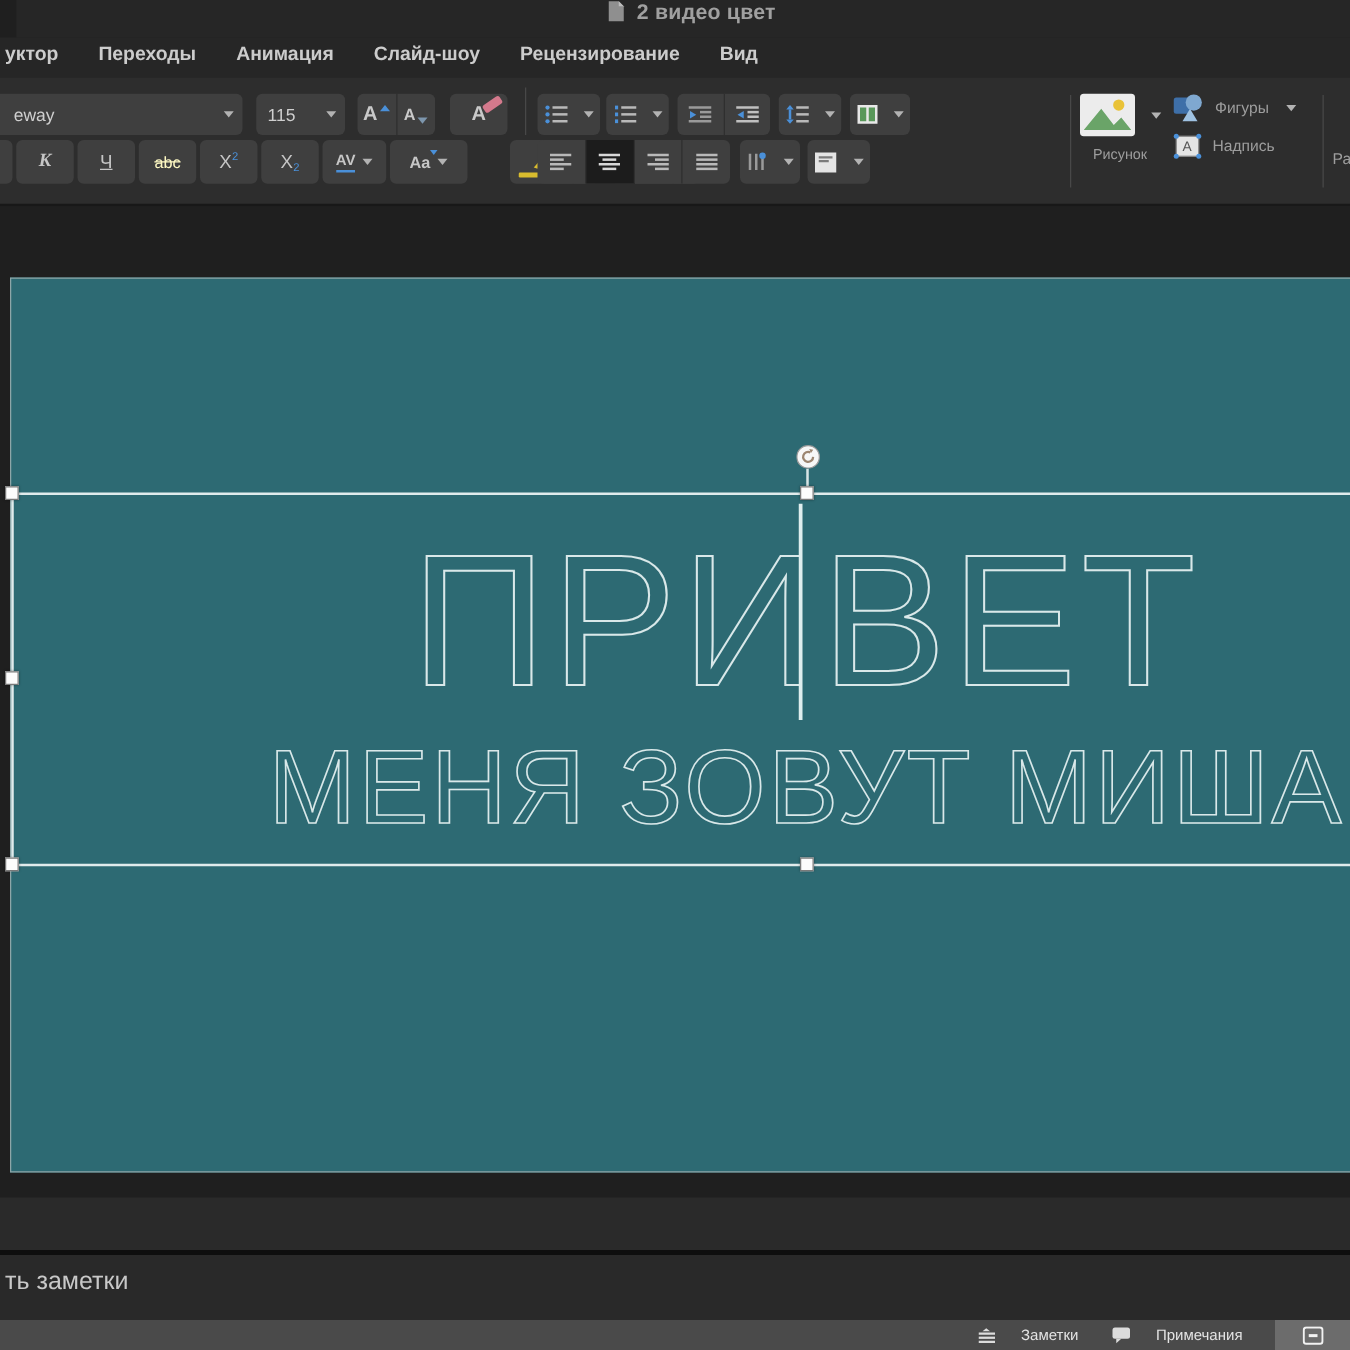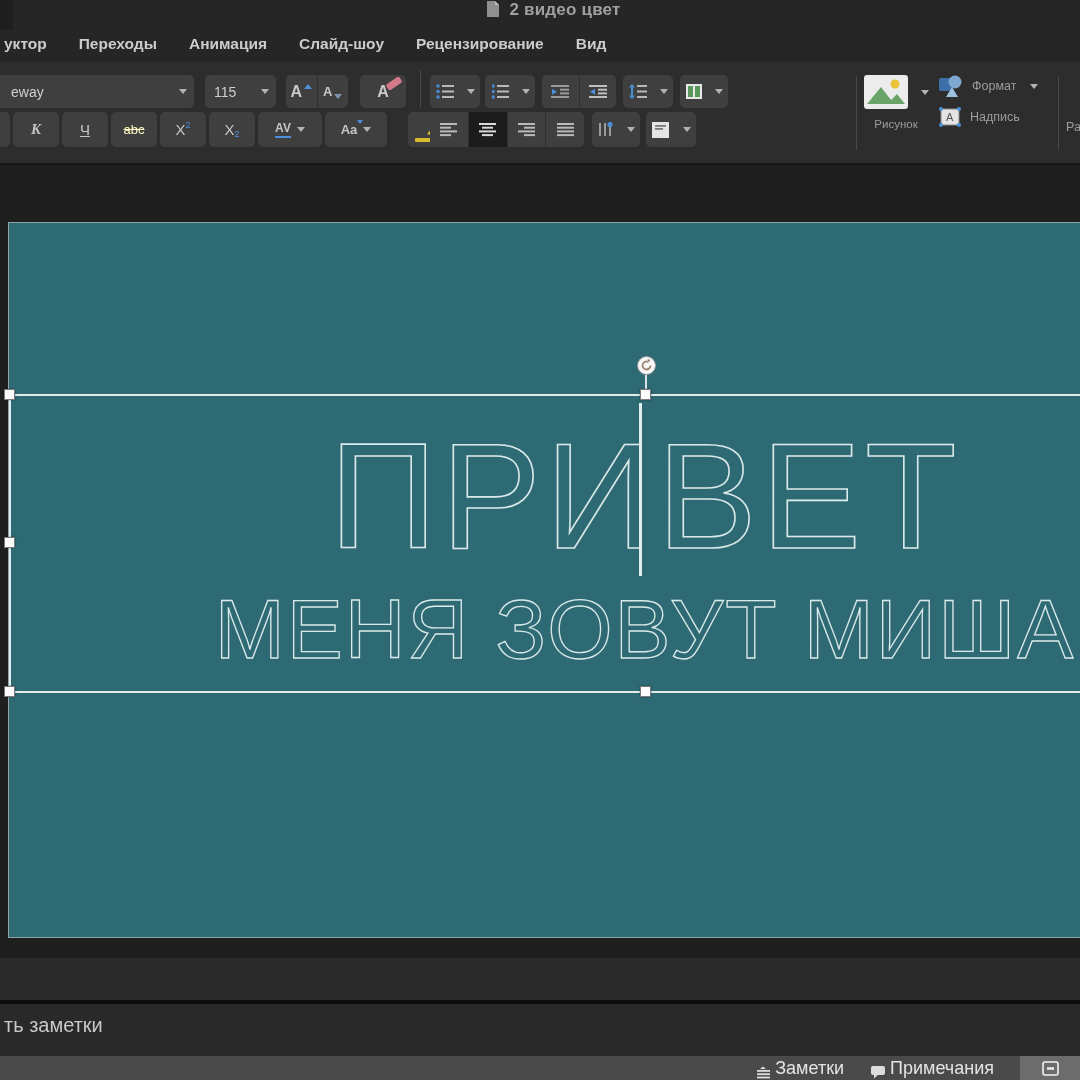--- a/index.html
+++ b/index.html
@@ -69,21 +69,21 @@
   .rot-stem{position:absolute;left:636px;top:152px;width:2px;height:15px;background:rgba(234,242,242,.9);}
   .caret-text{position:absolute;left:630px;top:180px;width:2.5px;height:173px;background:#dfeeee;}
 
   
   .splitband{position:absolute;left:0;top:958px;width:1080px;height:42px;background:#2a2a2a;}
   .splitline{position:absolute;left:0;top:1000px;width:1080px;height:4px;background:#0e0e0e;}
   .notespane{position:absolute;left:0;top:1004px;width:1080px;height:52px;background:#292929;}
   .notespane .ph{position:absolute;left:4px;top:10px;color:#c8c8c8;font-size:20px;}
   .statusbar{position:absolute;left:0;top:1056px;width:1080px;height:24px;background:#4a4a4a;
     display:flex;align-items:center;justify-content:flex-end;}
-  .st-item{display:flex;align-items:flex-end;gap:4px;color:#e3e3e3;font-size:18px;margin-right:26px;}
+  .st-item{display:flex;align-items:center;gap:20px;color:#e3e3e3;font-size:12px;margin-right:26px;}
   .st-viewbtn{width:60px;height:24px;background:#6c6c6c;display:flex;align-items:center;justify-content:center;}
   svg{display:block;}
 </style>
 </head>
 <body>
 
 <div class="screen">
 
   <div class="titlebar">
     <span>
@@ -141,21 +141,21 @@
           <span class="g-st">abc</span>
         </div>
       <div class="fb" style="width:46px;">
           <span class="g-x">X</span>
           <span class="supmark">2</span>
         </div>
       <div class="fb" style="width:46px;">
           <span class="g-x">X</span>
           <span class="submark">2</span>
         </div>
-      <div class="fb" style="width:64px;">
+      <div class="fb" style="width:51px;">
           <span class="g-av">AV</span>
           <span class="caret"></span>
         </div>
       <div class="fb" style="width:62px;">
           <span class="g-aa">Aa</span>
           <span class="caret"></span>
         </div>
     </div>
     <div class="seggrp" style="left:408px;top:50px;width:72px;height:35px;">
       <div class="seg" style="flex:2.4;position:relative;">
@@ -310,21 +310,21 @@
       <div class="iconlbl" style="position:static;margin-top:8px;">Рисунок</div>
     </div>
 
     <div style="position:absolute;left:938px;top:12px;display:flex;flex-direction:column;gap:8px;">
       <div style="display:flex;align-items:center;gap:8px;">
         <svg width="26" height="24" viewBox="0 0 26 24">
           <rect x="1" y="4" width="13" height="13" rx="2" fill="#3e6fa8"></rect>
           <circle cx="17" cy="8" r="6.5" fill="#7fa8d0"></circle>
           <path d="M8 23 L14 13 L20 23 Z" fill="#9fc2e2"></path>
         </svg>
-        <span style="color:#9d9d9d;font-size:12.5px;">Формат</span>
+        <span style="color:#9d9d9d;font-size:12.5px;">Фигуры</span>
         <span class="caret"></span>
       </div>
       <div style="display:flex;align-items:center;gap:8px;">
         <svg width="24" height="22" viewBox="0 0 24 22">
           <rect x="3" y="3" width="18" height="16" fill="#e4e4e4" stroke="#8a8a8a"></rect>
           <text x="8" y="15" font-size="11" fill="#555">A</text>
           <circle cx="3" cy="3" r="2" fill="#4a90d9"></circle>
             <circle cx="21" cy="3" r="2" fill="#4a90d9"></circle>
           <circle cx="3" cy="19" r="2" fill="#4a90d9"></circle>
             <circle cx="21" cy="19" r="2" fill="#4a90d9"></circle>

